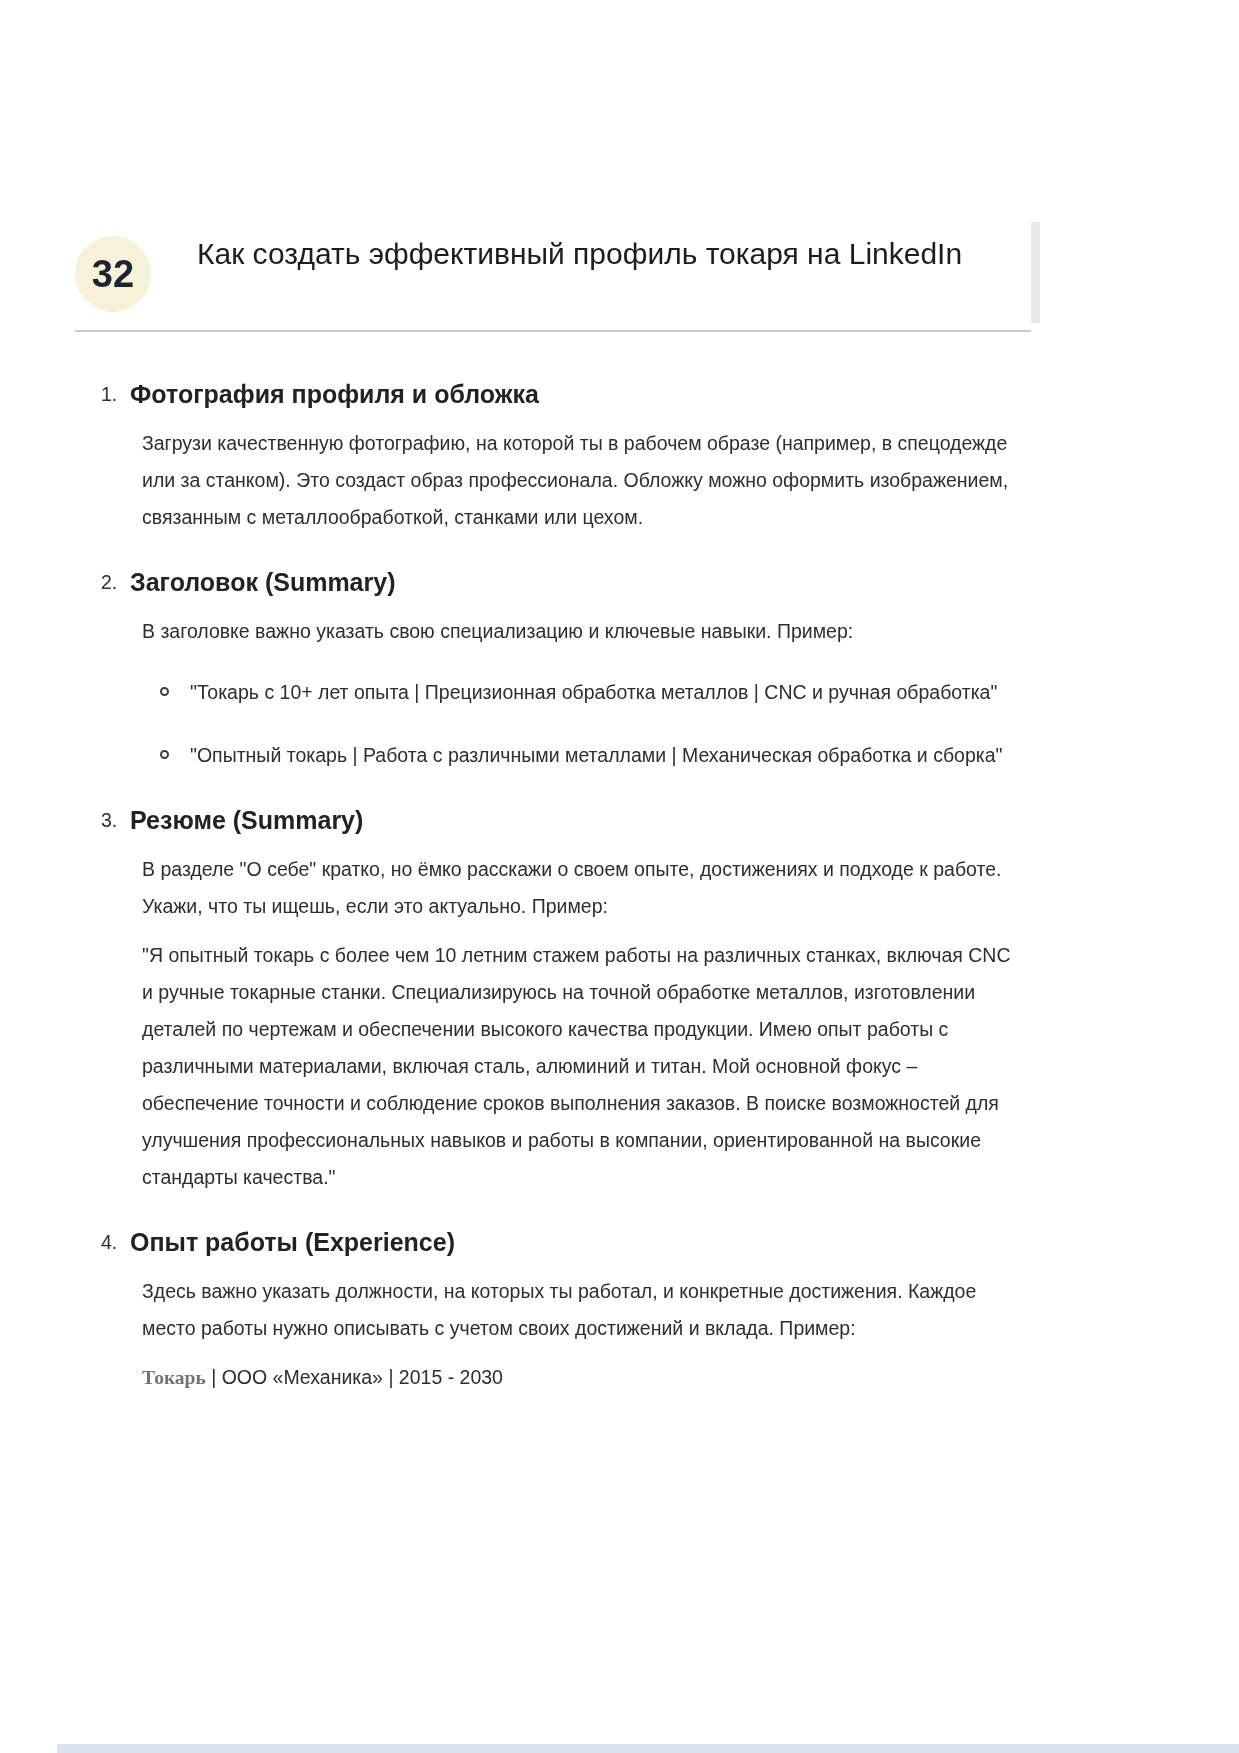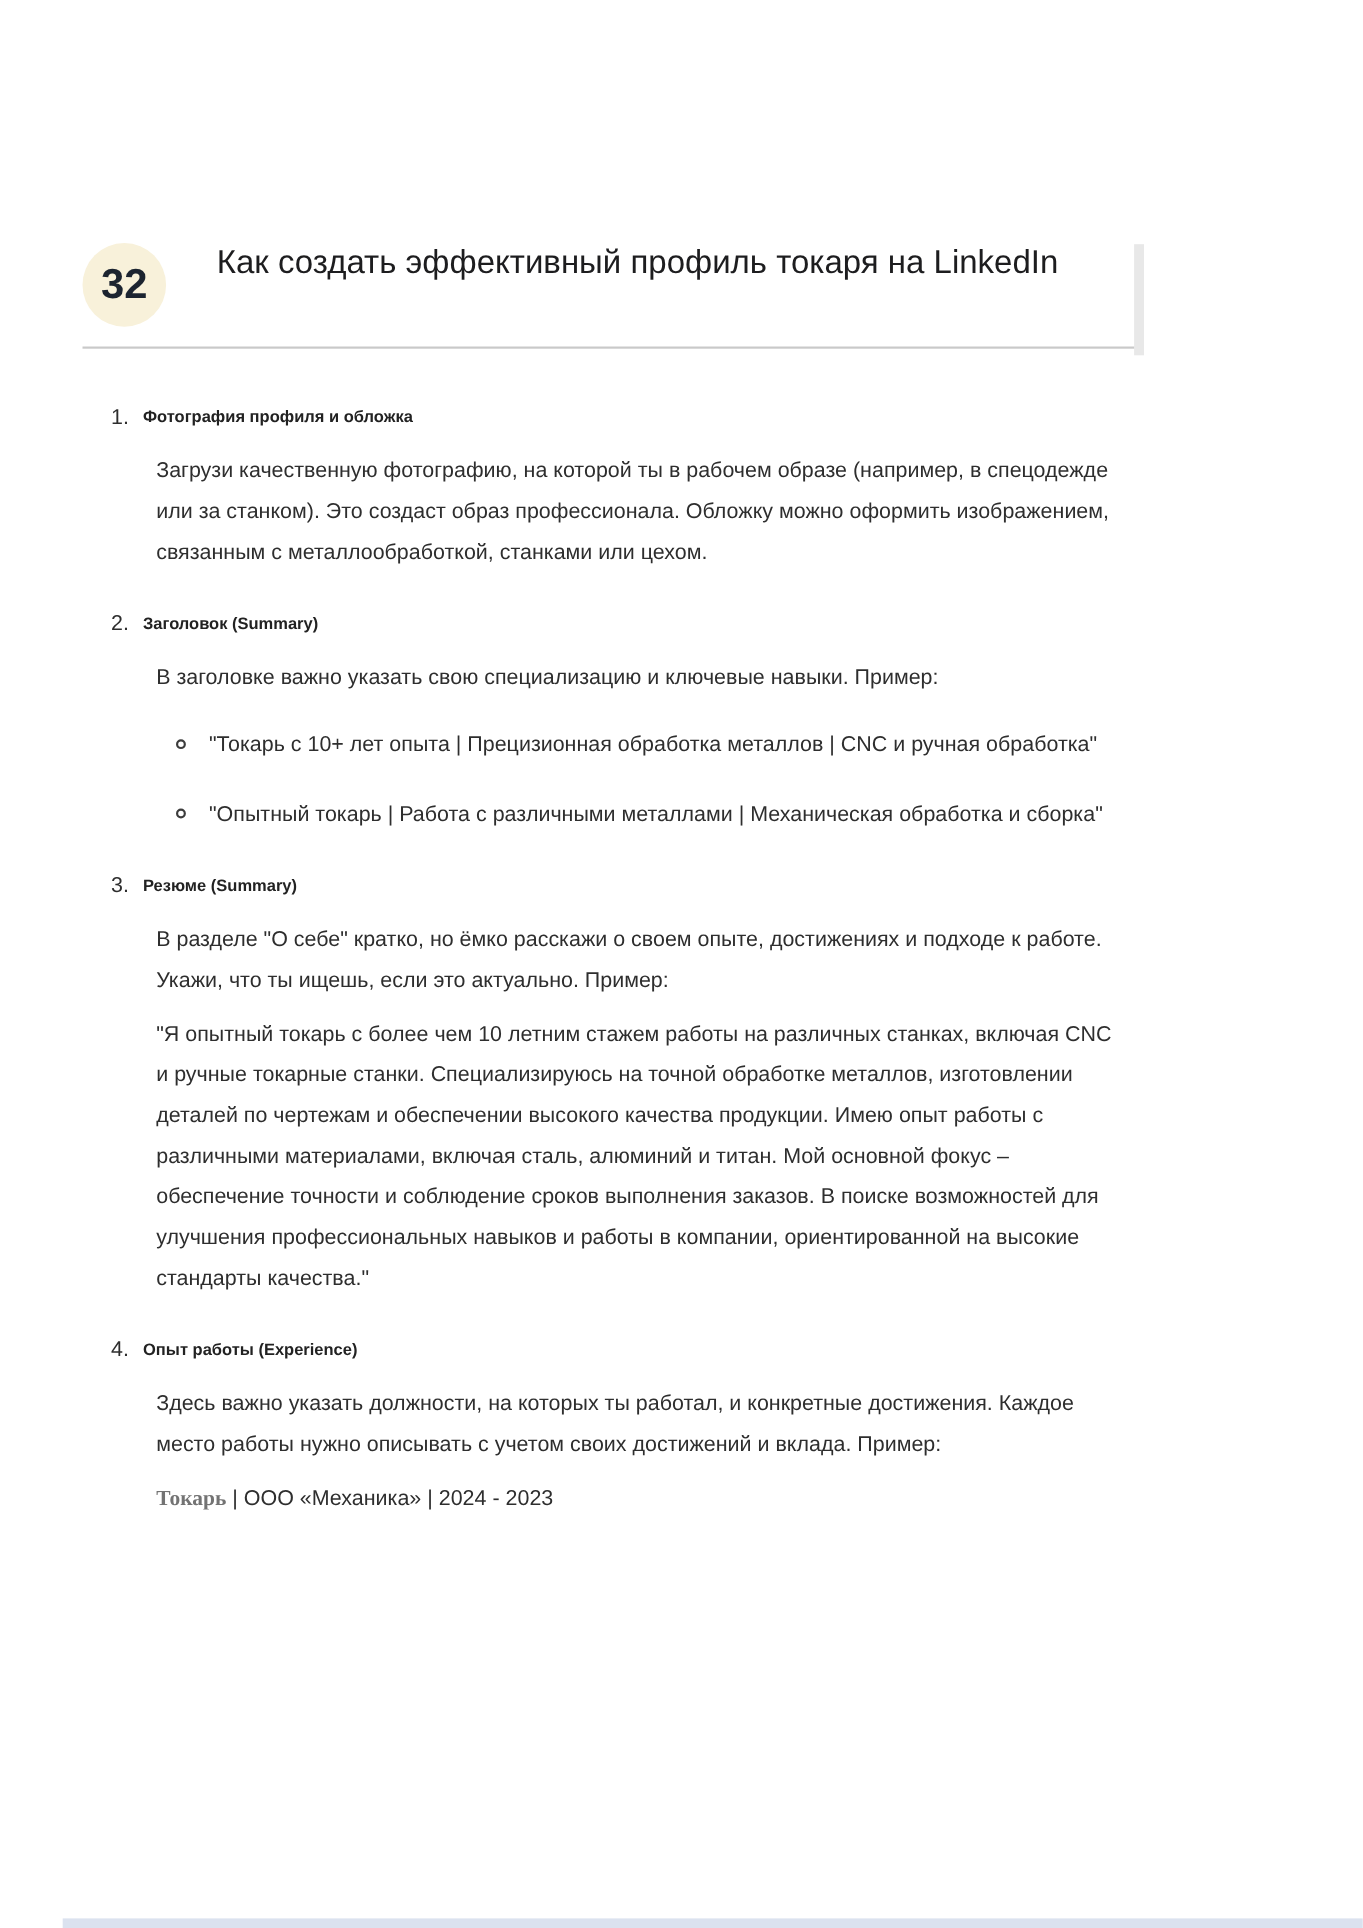--- a/index.html
+++ b/index.html
@@ -9,21 +9,21 @@
     width: 1239px;
     height: 1753px;
     background: #ffffff;
     overflow: hidden;
     font-family: "Liberation Sans", "DejaVu Sans", sans-serif;
     color: #2e2e2e;
   }
   .content {
     position: absolute;
     left: 75px;
-    top: 215px;
+    top: 230px;
     width: 956px;
   }
   .header { display: flex; align-items: flex-start; }
   .badge {
     flex: 0 0 auto;
     width: 76px;
     height: 76px;
     border-radius: 50%;
     background: #f8f1da;
     display: flex;
@@ -51,21 +51,21 @@
   .sections { margin-top: 44px; list-style: none; }
   .section {
     position: relative;
     padding-left: 55px;
     margin-bottom: 28px;
     font-size: 19.5px;
     line-height: 37px;
   }
   .section .num { position: absolute; left: 26px; top: 0; color: #2e2e2e; }
   .section h2 {
-    font-size: 15px;
+    font-size: 25px;
     line-height: 37px;
     font-weight: 700;
     color: #222222;
   }
   .section p { margin: 12px; color: #2e2e2e; }
   .example .b { font-weight: 700; color: #737373; font-family: Liberation Serif, serif; }
   .bullets { list-style: none; margin-top: 24px; }
   .bullet { position: relative; padding-left: 60px; margin-bottom: 26px; }
   .bullet:last-child { margin-bottom: 0; }
   .bullet .marker {
@@ -142,21 +142,21 @@
         <h2>Резюме (Summary)</h2>
         <p>В разделе "О себе" кратко, но ёмко расскажи о своем опыте, достижениях и подходе к работе. Укажи, что ты ищешь, если это актуально. Пример:</p>
         <p>"Я опытный токарь с более чем 10 летним стажем работы на различных станках, включая CNC и ручные токарные станки. Специализируюсь на точной обработке металлов, изготовлении деталей по чертежам и обеспечении высокого качества продукции. Имею опыт работы с различными материалами, включая сталь, алюминий и титан. Мой основной фокус – обеспечение точности и соблюдение сроков выполнения заказов. В поиске возможностей для улучшения профессиональных навыков и работы в компании, ориентированной на высокие стандарты качества."</p>
       </li>
 
       <li class="section">
         <span class="num">4.</span>
         <h2>Опыт работы (Experience)</h2>
         <p>Здесь важно указать должности, на которых ты работал, и конкретные достижения. Каждое место работы нужно описывать с учетом своих достижений и вклада. Пример:</p>
         <p class="example">
-          <span class="b">Токарь</span><span> | ООО «Механика» | 2024 - 2023</span>
+          <span class="b">Токарь</span><span> | ООО «Механика» | 2015 - 2030</span>
         </p>
         <ul class="bullets">
         </ul>
       </li>
 
     </ol>
 
   </div>
 
   <div class="bottom-bar"></div>

